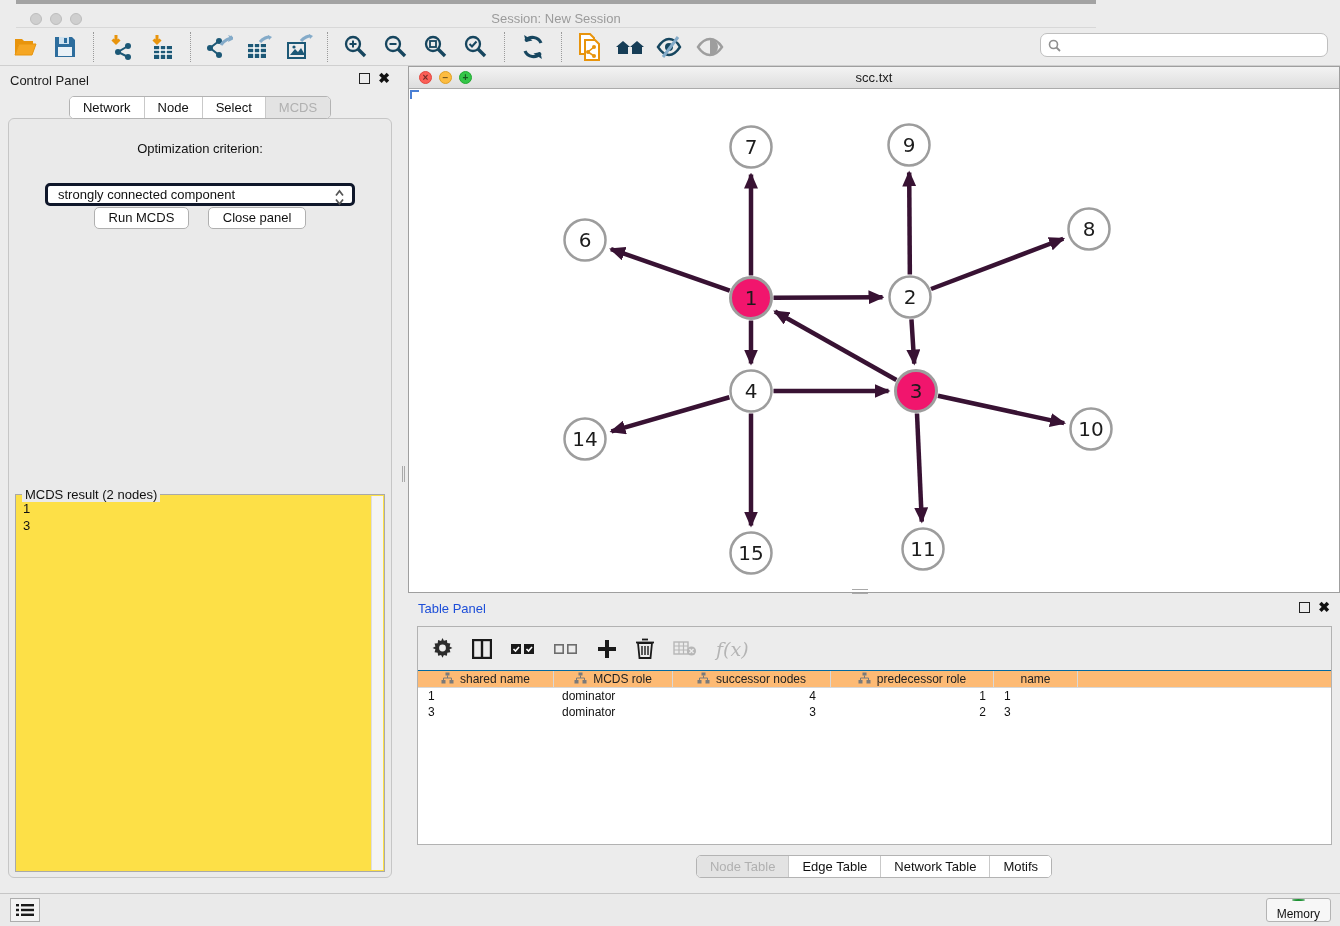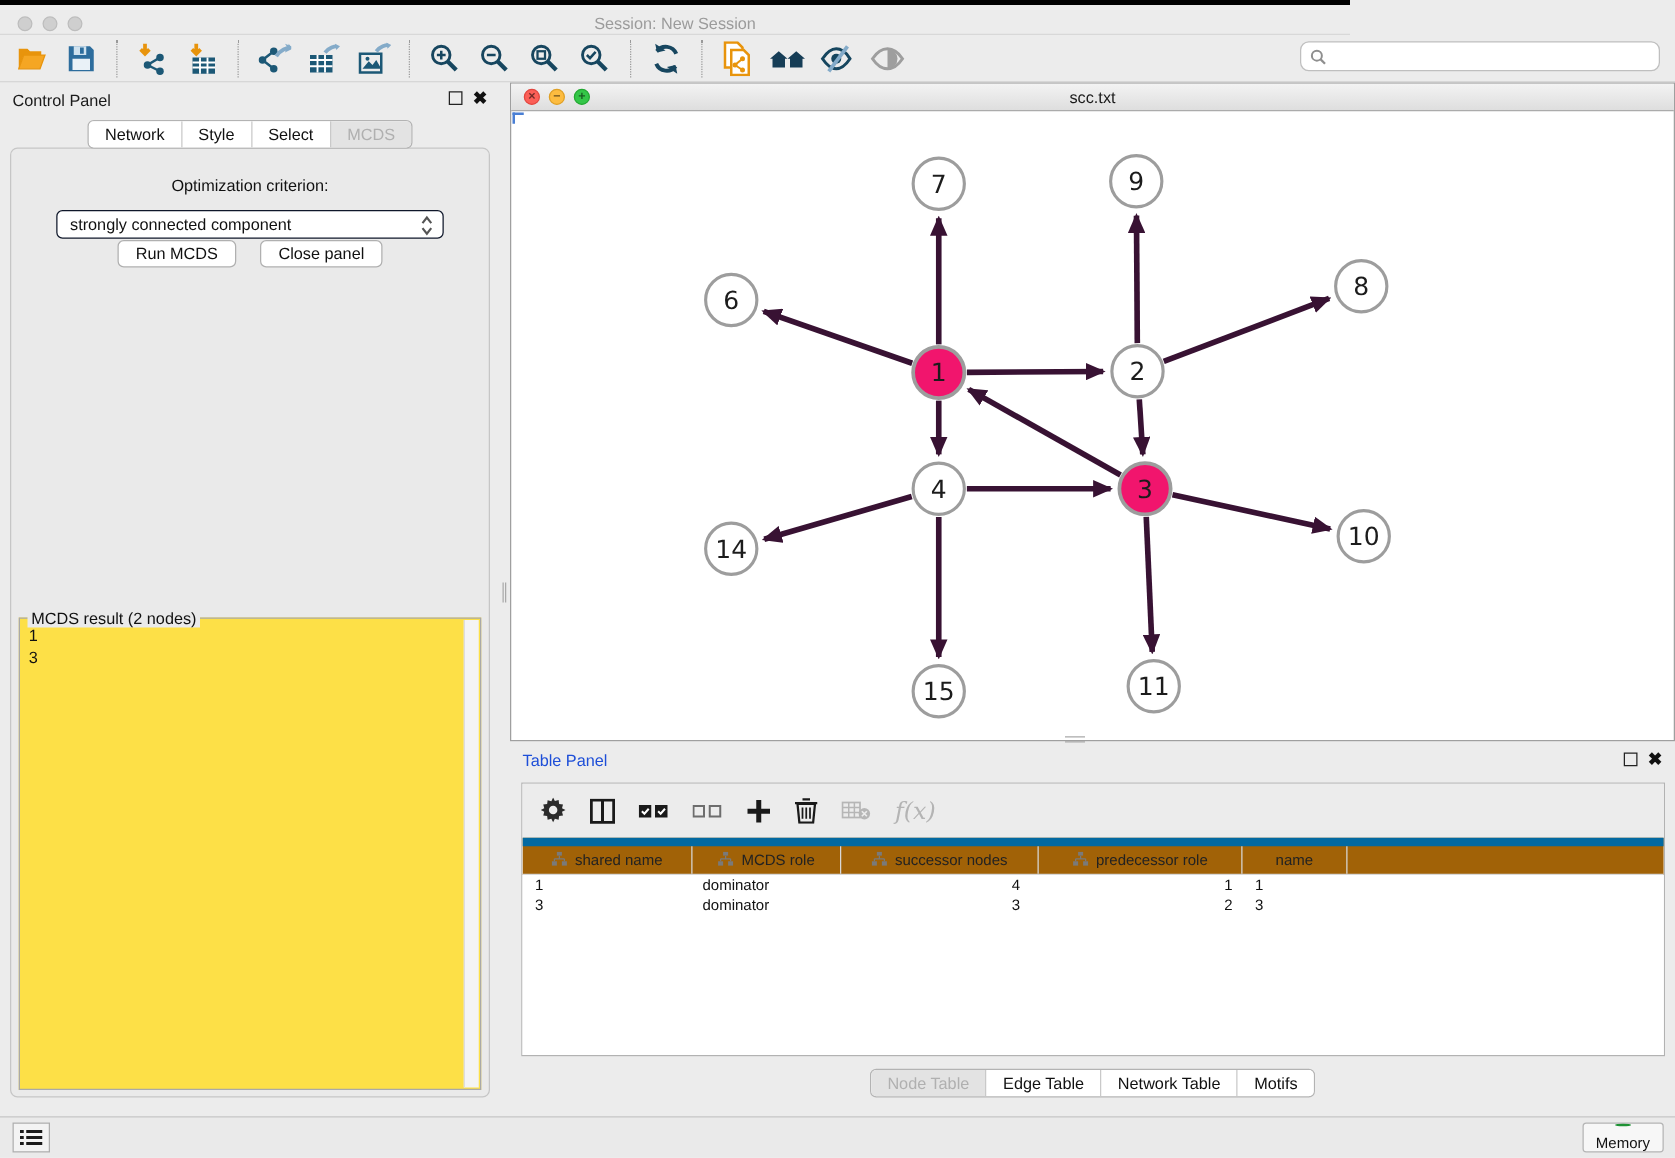--- a/index.html
+++ b/index.html
@@ -1,21 +1,21 @@
 <!DOCTYPE html>
 <html><head>
 <meta charset="utf-8">
 <style>
   * { margin:0; padding:0; box-sizing:border-box; }
   html,body { width:1340px; height:926px; overflow:hidden;
     font-family:"Liberation Sans", sans-serif; background:#ececec; position:relative; }
 
   
-  #titlebar { position:absolute; left:0; top:0; width:1080px; height:28px;
-    background:#ececec; border-top:4px solid #000000; border-bottom:1px solid #d8d8d8; }
+  #titlebar { position:absolute; left:16px; top:0; width:1080px; height:28px;
+    background:#ececec; border-top:4px solid #a3a3a3; border-bottom:1px solid #d8d8d8; }
   .tl-dot { position:absolute; top:9px; width:12px; height:12px; border-radius:50%;
     background:#cfcfcf; border:1px solid #bdbdbd; }
   #win-title { position:absolute; left:0; right:0; top:7px; text-align:center;
     font-size:13px; color:#9b9b9b; }
 
   
   #toolbar { position:absolute; left:0; top:28px; width:1340px; height:38px;
     background:#ececec; border-bottom:1px solid #cfcfcf; display:flex; align-items:center; }
   .tb-icon { width:34px; height:30px; display:flex; align-items:center; justify-content:center;
     margin:0 3px; cursor:default; }
@@ -34,22 +34,22 @@
   .close-btn { font-size:14px; font-weight:bold; color:#111; line-height:11px; }
   #cp-tabs { position:absolute; left:0; top:30px; width:100%; text-align:center; z-index:2;text-decoration:underline; }
   .seg { display:inline-flex; border:1px solid #b3b3b3; border-radius:5px; overflow:hidden; background:#fff; }
   .seg-item { padding:2px 13px; font-size:13px; color:#111; background:#fff;
     border-left:1px solid #c9c9c9; line-height:17px; white-space:nowrap; }
   .seg-item:first-child { border-left:none; }
   .seg-item.active { background:#e3e3e3; color:#b0b0b0; }
   #cp-content { position:absolute; left:8px; right:8px; top:52px; bottom:0;
     border:1px solid #c6c6c6; border-radius:6px; background:#eaeaea; }
   #opt-label { margin-top:22px; text-align:center; font-size:13px; color:#111; }
-  #criterion-select { position:relative; margin:12px auto 0; width:310px; height:23px;
-    background:#fff; border:1px solid #0f172a; border-radius:5px; font-size:13px;
+  #criterion-select { position:relative; margin:27px auto 0; width:310px; height:23px;
+    background:#fff; border:3px solid #0f172a; border-radius:5px; font-size:13px;
     display:flex; align-items:center; padding-left:10px; color:#111; }
   #criterion-stepper { position:absolute; right:7px; top:3px; }
   #cp-buttons { margin-top:1px; text-align:center; }
   .cp-btn { display:inline-block; background:#fff; border:1px solid #b0b0b0; border-radius:5px;
     font-size:13px; color:#111; padding:2px 14px; margin:0 7px; line-height:16px; }
   #mcds-fieldset { position:absolute; left:6px; right:6px; top:375px; bottom:5px;
     border:1px solid #a9a9a9; background:#fde047; }
   #mcds-legend { position:absolute; left:6px; top:-8px; background:#eaeaea; padding:0 3px;
     font-size:13px; color:#111; }
   #mcds-lines { position:absolute; left:1px; top:3px; right:14px; bottom:1px; overflow:hidden;
@@ -80,22 +80,22 @@
   #table-panel { position:absolute; left:408px; top:595px; width:932px; height:292px; background:#ececec; }
   #tp-titlerow { position:absolute; left:0; top:0; width:100%; height:26px; }
   #tp-title { position:absolute; left:10px; top:6px; font-size:13px; color:#1d4ed8; }
   #tp-box { position:absolute; left:9px; right:8px; top:31px; bottom:42px;
     border:1px solid #b2b2b2; background:#fff; }
   #tp-toolbar { position:absolute; left:0; top:0; right:0; height:43px; background:#ececec;
     display:flex; align-items:center; padding-left:14px; gap:19px; }
   .tp-icon { display:flex; align-items:center; justify-content:center; height:26px; }
   #fx-label { font-size:19px; font-style:italic; font-family:"DejaVu Serif", serif; color:#b4b4b4; }
   #tp-table { position:absolute; left:0; top:43px; right:0; bottom:0; background:#fff; overflow:hidden; }
-  #tp-header { display:flex; height:30px; background:#a16207;
-    border-top:7px solid #0369a1; border-bottom:1px solid #d8d8d8; }
+  #tp-header { display:flex; height:18px; background:#fdba74;
+    border-top:1px solid #0369a1; border-bottom:1px solid #d8d8d8; }
   .th { display:flex; align-items:center; justify-content:center; gap:6px;
     font-size:12px; color:#222; border-right:1px solid #d8d8d8; height:100%; }
   .tr { display:flex; height:16px; }
   .td { font-size:12px; color:#111; overflow:hidden; white-space:nowrap; line-height:16px; }
   .td.left  { padding-left:10px; text-align:left; }
   .td.left2 { padding-left:8px;  text-align:left; }
   .td.right { padding-right:15px; text-align:right; }
   .td.right2{ padding-right:8px; text-align:right; }
   #tp-tabs { position:absolute; left:0; right:0; bottom:9px; text-align:center; }
 
@@ -268,21 +268,21 @@
 <div id="control-panel">
   <div id="cp-titlerow">
     <span id="cp-title">Control Panel</span>
     <span class="panel-btns">
       <span class="float-btn"></span>
       <span class="close-btn">✖</span>
     </span>
   </div>
   <div id="cp-tabs"><span class="seg">
         <span class="seg-item">Network</span>
-        <span class="seg-item">Style</span>
+        <span class="seg-item">Node</span>
         <span class="seg-item">Select</span>
         <span class="seg-item active">MCDS</span>
       </span></div>
   <div id="cp-content">
     <div id="opt-label">Optimization criterion:</div>
     <div id="criterion-select">
       <span>strongly connected component</span>
       <svg id="criterion-stepper" width="11" height="17" viewBox="0 0 11 17">
         <path d="M2 6.5 5.5 2 9 6.5M2 10.5 5.5 15 9 10.5" fill="none" stroke="#555" stroke-width="1.7"></path>
       </svg>

